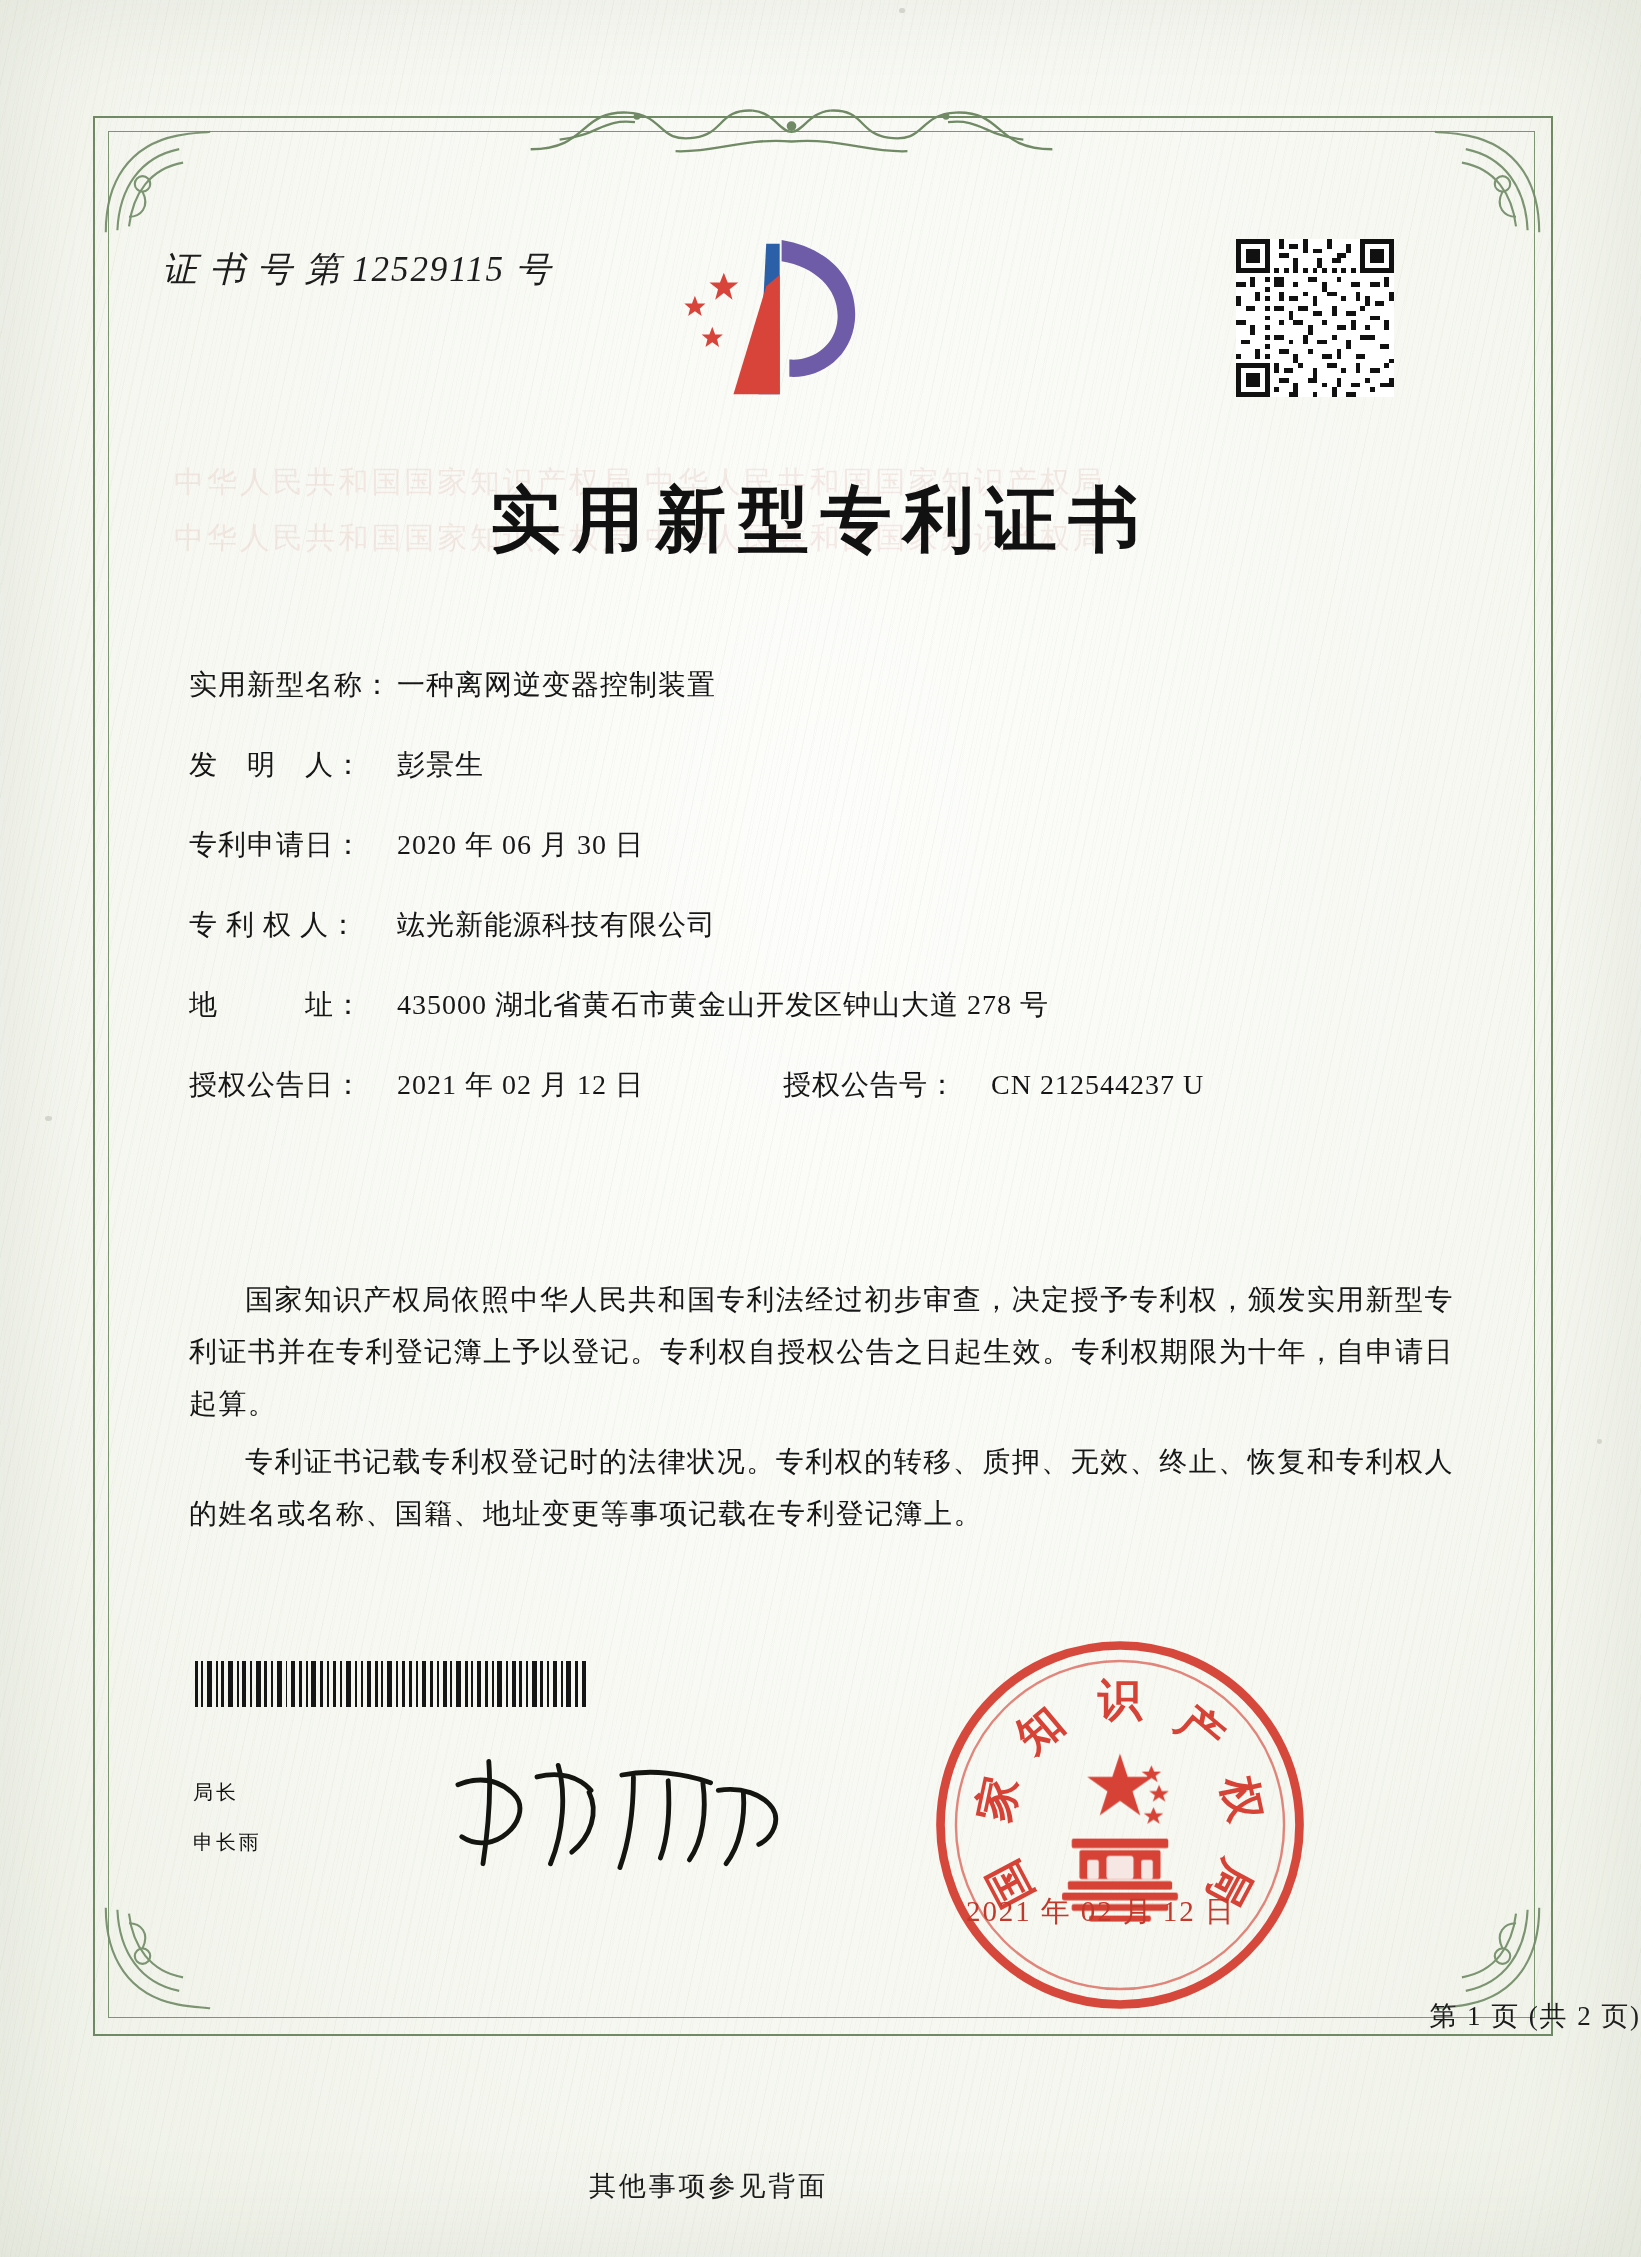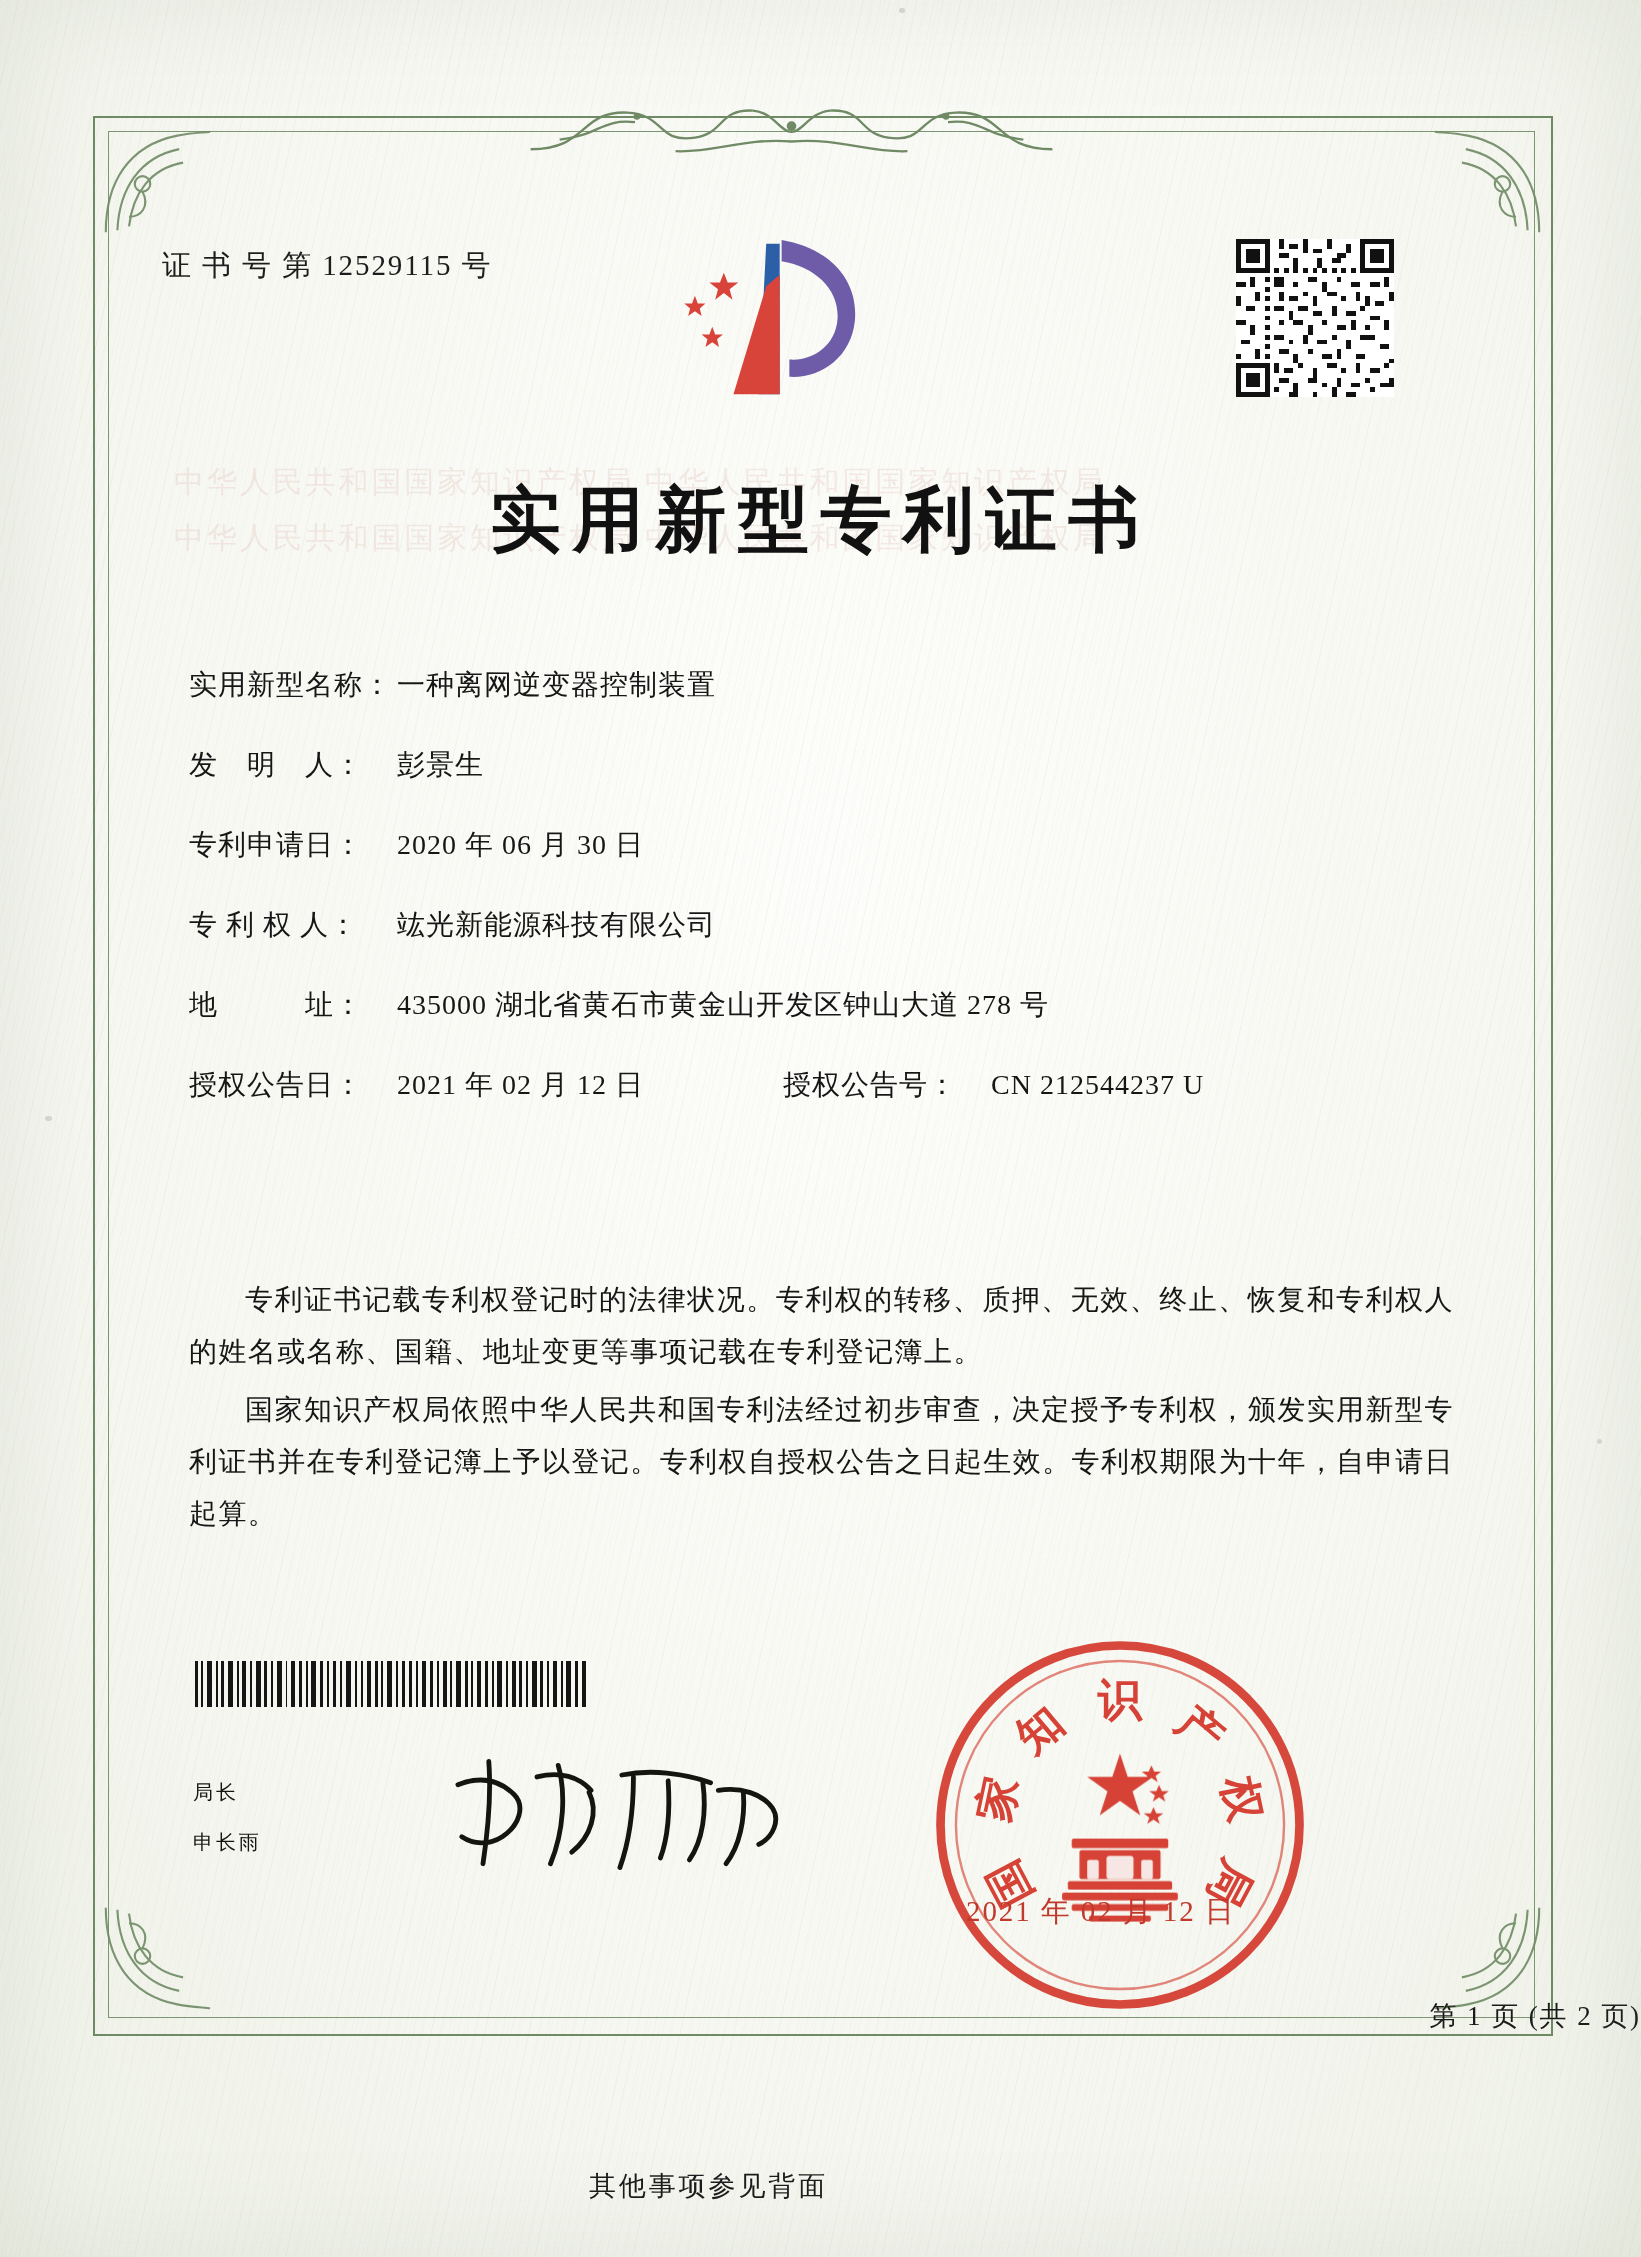--- a/index.html
+++ b/index.html
@@ -85,23 +85,24 @@
     letter-spacing: 2.9px;
     white-space: pre-wrap;
     overflow: hidden;
     pointer-events: none;
   }
 
   
   #cert-number {
     position: absolute;
     left: 162px; top: 246px;
-    font-size: 29px;
+    font-size: 35px;
     letter-spacing: 1.9px;
     color: #1d1d1d;
+    font-style: italic;
   }
 
   #emblem-logo {
     position: absolute;
     left: 666px; top: 232px;
     width: 212px; height: 174px;
   }
 
   #qr-code {
     position: absolute;
@@ -369,22 +370,22 @@
     </div>
     <div class="field-row split">
       <div class="field-label">授权公告日：</div>
       <div class="field-value">2021 年 02 月 12 日</div>
       <div class="field-label2">授权公告号：</div>
       <div class="field-value2">CN 212544237 U</div>
     </div>
   </div>
 
   <div id="body-paragraphs">
+    <p>国家知识产权局依照中华人民共和国专利法经过初步审查，决定授予专利权，颁发实用新型专利证书并在专利登记簿上予以登记。专利权自授权公告之日起生效。专利权期限为十年，自申请日起算。</p>
     <p>专利证书记载专利权登记时的法律状况。专利权的转移、质押、无效、终止、恢复和专利权人的姓名或名称、国籍、地址变更等事项记载在专利登记簿上。</p>
-    <p>国家知识产权局依照中华人民共和国专利法经过初步审查，决定授予专利权，颁发实用新型专利证书并在专利登记簿上予以登记。专利权自授权公告之日起生效。专利权期限为十年，自申请日起算。</p>
   </div>
 
   <svg id="barcode" viewBox="0 0 410 48" shape-rendering="crispEdges" xmlns="http://www.w3.org/2000/svg">
     <rect width="410" height="48" fill="none"></rect>
     <g fill="#151515">
       <rect x="0" y="0" width="4" height="48"></rect>
         <rect x="7" y="0" width="2" height="48"></rect>
       <rect x="13" y="0" width="5" height="48"></rect>
         <rect x="22" y="0" width="2" height="48"></rect>
       <rect x="28" y="0" width="3" height="48"></rect>

